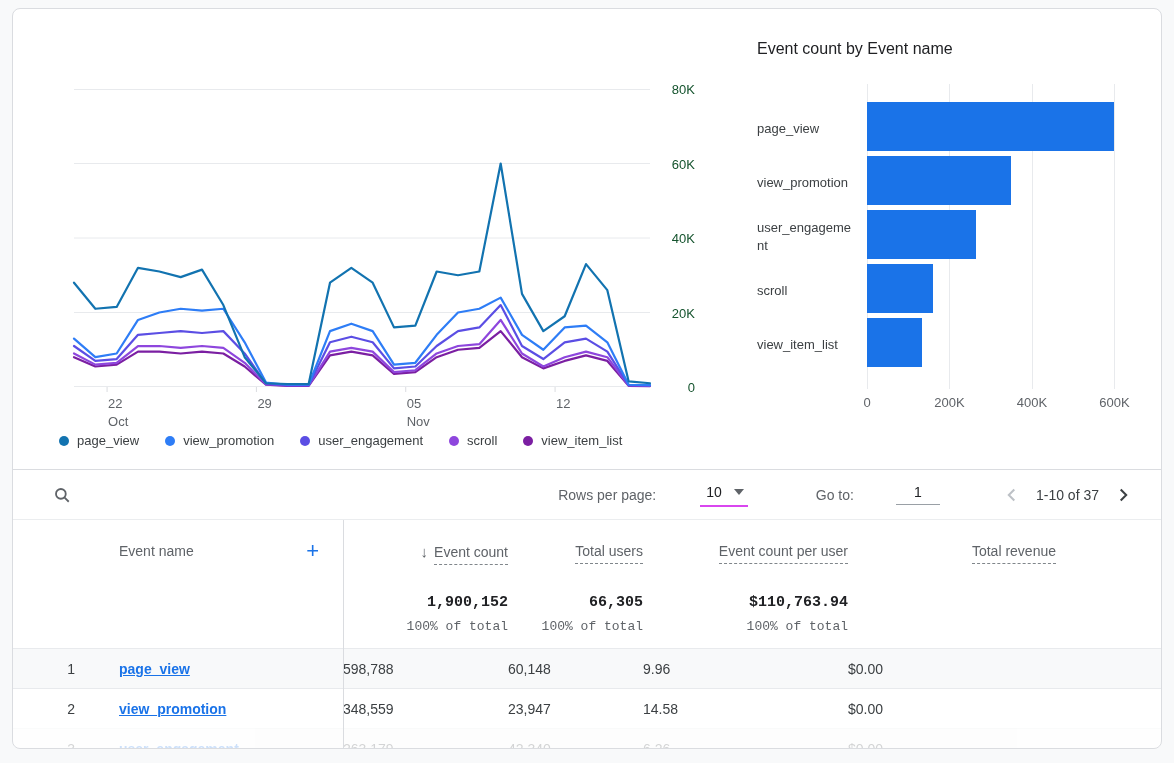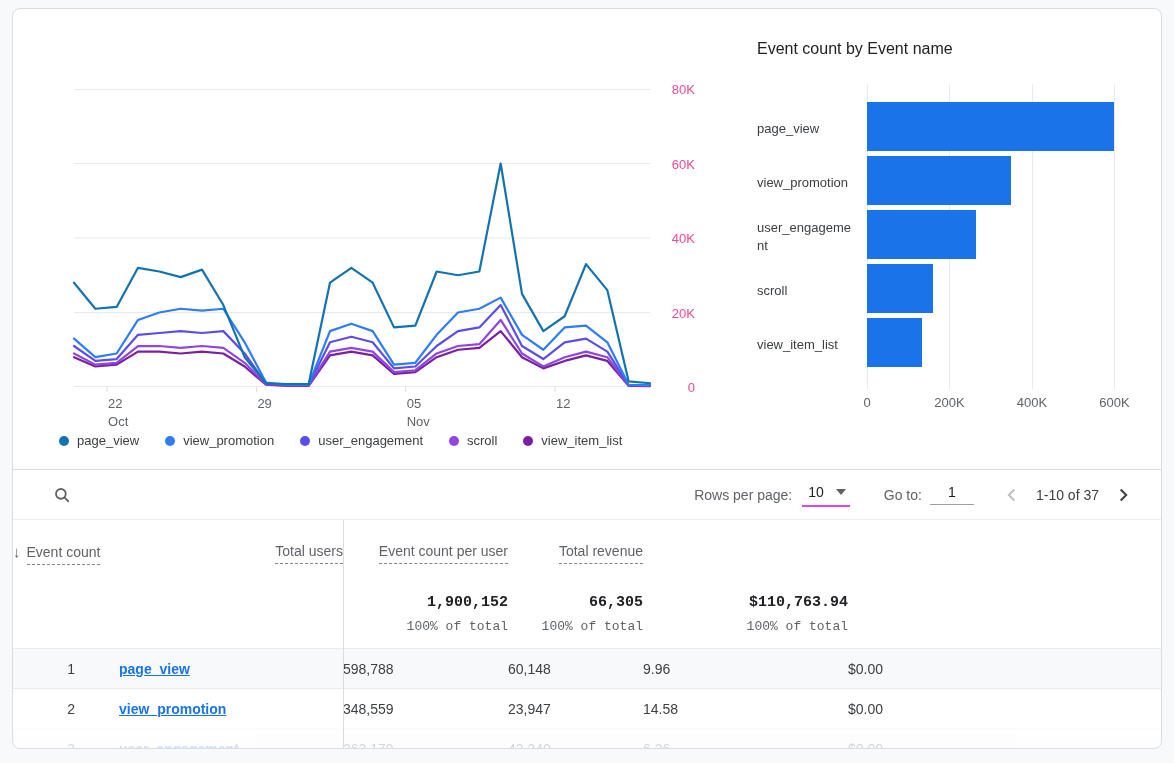--- a/index.html
+++ b/index.html
@@ -16,21 +16,21 @@
     overflow:hidden;
   }
   
   .charts { position:relative; height:461px; border-bottom:1px solid #dadce0; }
   .panel-title { position:absolute; font-size:16px; color:#202124; font-weight:400; }
   .line-title { left:39px; top:30px; }
   .bar-title  { left:744px; top:31px; }
   .line-plot { position:absolute; left:61px; top:80px; width:576px; height:298px; }
   .line-plot svg { overflow:visible; display:block; }
   .y-labels { position:absolute; left:648px; top:80px; width:34px; height:298px; }
-  .y-labels div { position:absolute; right:0; transform:translateY(-50%); font-size:13px; color:#ec4899; }
+  .y-labels div { position:absolute; right:0; transform:translateY(-50%); font-size:13px; color:#14532d; }
   .x-labels { position:absolute; left:61px; top:386px; width:576px; height:34px; }
   .x-labels div { position:absolute; top:0; font-size:13px; color:#5f6368; line-height:1.4; white-space:pre-line; }
   .legend { position:absolute; left:46px; top:424px; display:flex; align-items:center; gap:26px; }
   .legend-item { display:flex; align-items:center; gap:8px; font-size:13px; color:#3c4043; }
   .legend-dot { width:10px; height:10px; border-radius:50%; flex:0 0 auto; }
   
   .bar-chart { position:absolute; left:744px; top:75px; width:378px; }
   .bar-plot { position:relative; margin-left:110px; height:305px; }
   .bar-grid { position:absolute; top:0; bottom:0; width:1px; background:#e8eaed; }
   .bar-rows { position:absolute; left:0; right:0; top:18px; }
@@ -46,21 +46,21 @@
   .toolbar {
     height:50px; display:flex; align-items:center;
     padding:0 26px 0 40px; border-bottom:1px solid #ebedef;
   }
   .search-box { display:flex; align-items:center; flex:0 0 auto; }
   .search-box input {
     border:none; outline:none; font-size:15px; margin-left:14px; width:280px;
     color:#202124; font-family:"Liberation Sans", sans-serif; background:transparent;
   }
   .search-box input::placeholder { color:#5f6368; opacity:1; }
-  .toolbar-right { margin-left:auto; display:flex; align-items:center; font-size:14px; color:#5f6368; }
+  .toolbar-right { margin-left:auto; display:flex; align-items:center; font-size:14px; color:#5f6368;gap:34px; }
   .rpp-value {
     display:flex; align-items:center; gap:12px; margin-left:10px;
     padding:2px 4px 5px 6px; border-bottom:2px solid #d946ef; color:#202124; cursor:pointer;
   }
   .caret { width:0; height:0; border-left:5px solid transparent; border-right:5px solid transparent; border-top:6px solid #5f6368; }
   .goto-label { margin-left:34px; }
   .goto-input {
     width:44px; text-align:center; border:none; outline:none; margin-left:8px;
     border-bottom:1px solid #9aa0a6; font-size:14px; color:#202124; padding-bottom:4px;
     font-family:"Liberation Sans", sans-serif; background:transparent;
@@ -220,20 +220,24 @@
             </svg>
         </div>
       </div>
     </div>
   </div>
 
   <div class="table-wrap">
     <div class="v-divider"></div>
 
     <div class="tgrid thead">
+      <div class="th-dim">
+        <span>Event name</span>
+        <span class="add-btn">+</span>
+      </div>
       <div class="th-metric">
         <span class="sort-arrow">↓</span><span class="lbl">Event count</span>
       </div>
       <div class="th-metric">
         <span class="lbl">Total users</span>
       </div>
       <div class="th-metric">
         <span class="lbl">Event count per user</span>
       </div>
       <div class="th-metric">

